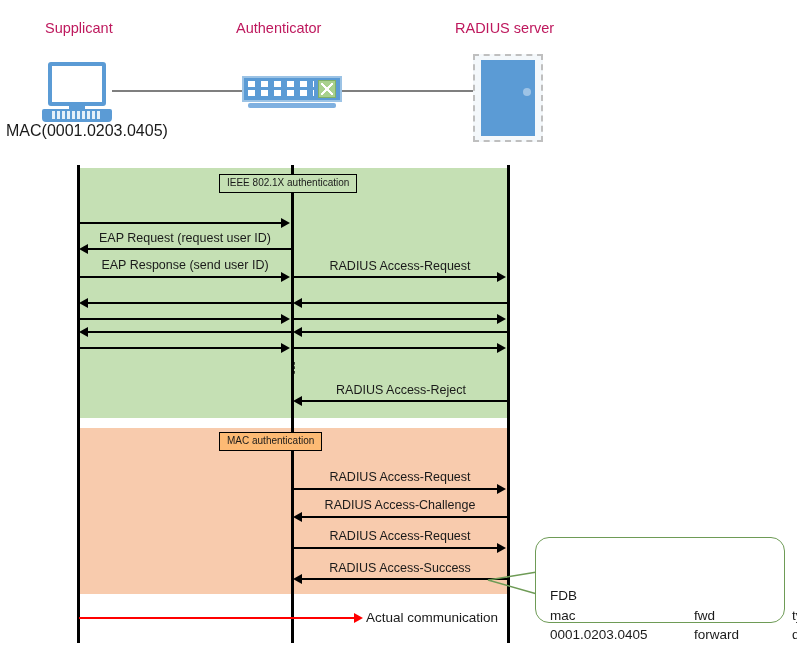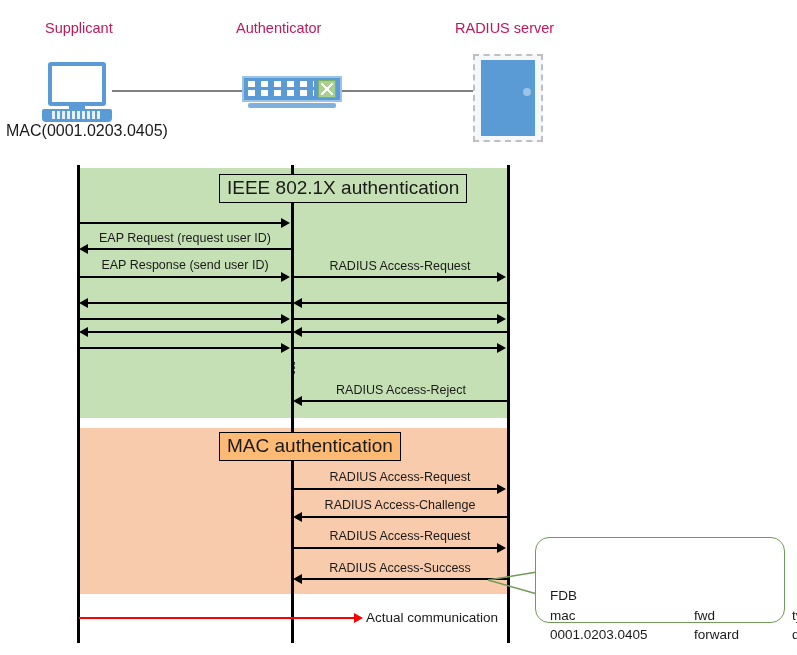--- a/index.html
+++ b/index.html
@@ -41,21 +41,21 @@
   .band{position:absolute;left:78px;width:430px;}
   .lifeline{position:absolute;width:3px;background:#000;}
   .arrow{position:absolute;height:2px;background:#000;}
   .arrow.red{background:#ff0000;height:2px;}
   .head{position:absolute;width:0;height:0;border-top:5px solid transparent;
       border-bottom:5px solid transparent;}
   .head.r{border-left:9px solid #000;}
   .head.l{border-right:9px solid #000;}
   .head.r.red{border-left-color:#ff0000;}
   .msg{position:absolute;font-size:12.5px;color:#1a1a1a;white-space:nowrap;text-align:center;}
-  .phase-box{position:absolute;border:1px solid #000;font-size:19px;color:#1a1a1a;
+  .phase-box{position:absolute;border:1px solid #000;font-size:10px;color:#1a1a1a;
       padding:2px 7px 3px 7px;white-space:nowrap;line-height:1.15;}
   .phase-green{background:#c5e0b4;}
   .phase-orange{background:#fdba74;}
   .dots{position:absolute;font-size:15px;line-height:4px;color:#000;font-weight:bold;}
   .actual{position:absolute;font-size:13.5px;color:#1a1a1a;white-space:nowrap;}
   
   .fdb{position:absolute;left:535px;top:537px;width:250px;height:86px;
       border:1.5px solid #6e9b56;border-radius:14px;background:#fff;box-sizing:border-box;}
   .fdb-inner{position:absolute;left:14px;top:9px;font-size:13.5px;color:#1a1a1a;line-height:1.45;margin-top:39px;}
   .fdb-row{display:flex;gap:38px;}

